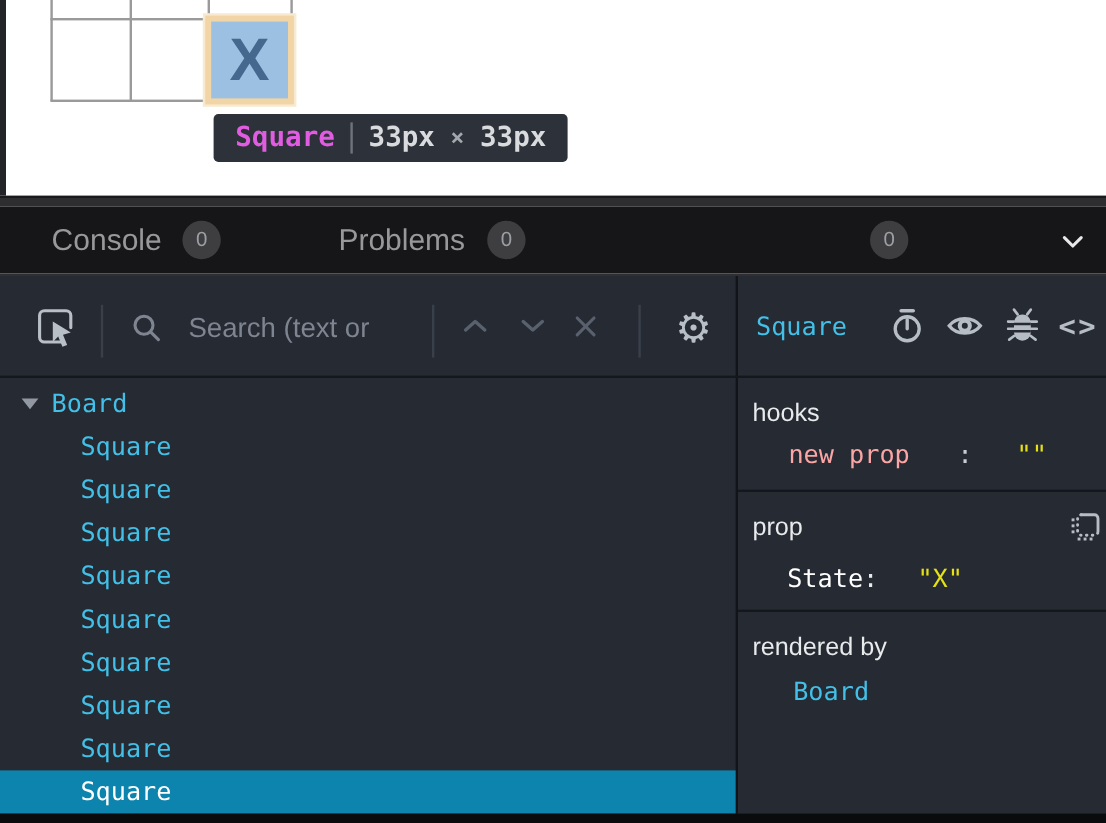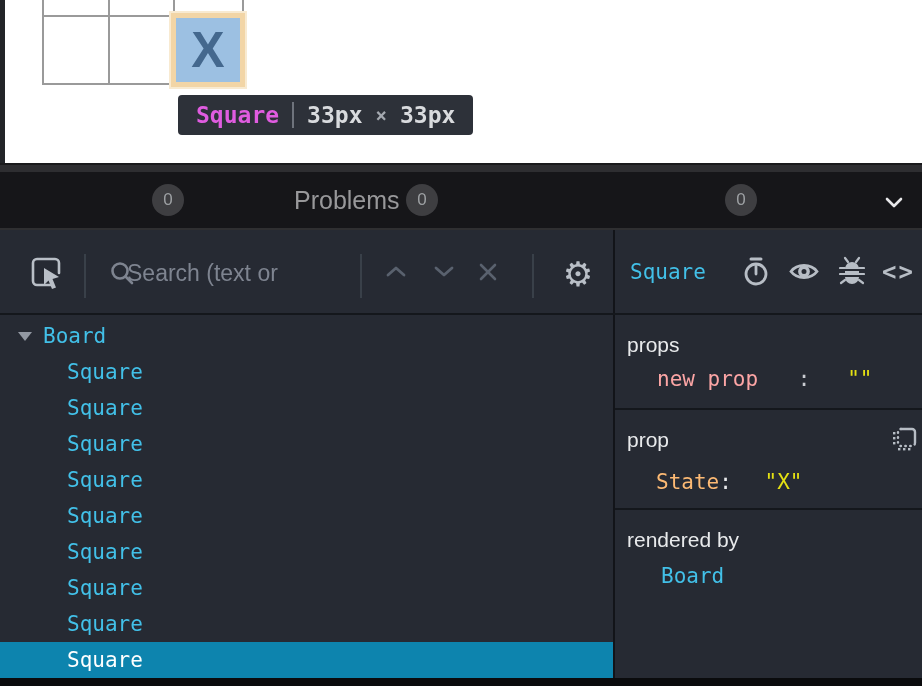--- a/index.html
+++ b/index.html
@@ -29,21 +29,21 @@
   .tab-label.active{color:#f5f5f6;font-weight:700;}
   .badge{position:absolute;top:12px;width:32px;height:32px;border-radius:16px;background:#3e3e41;
          color:#9da0a3;font-size:17px;display:flex;align-items:center;justify-content:center;}
   .tab-chevron{position:absolute;left:884px;top:22px;}
   
   .devtools{position:absolute;left:0;top:230px;width:922px;height:456px;background:#262a33;}
   .vdiv{position:absolute;left:613px;top:0;width:2px;height:448px;background:#121419;}
   .hdiv{position:absolute;height:2px;background:#14171c;}
   .tb-sep{position:absolute;top:24px;width:2px;height:44px;background:#394049;}
   .icon-btn{position:absolute;cursor:pointer;background:none;border:none;padding:0;margin:0;}
-  .search-input{position:absolute;left:125px;top:26px;width:212px;height:32px;background:transparent;
+  .search-input{position:absolute;left:155px;top:26px;width:212px;height:32px;background:transparent;
                 border:none;outline:none;font-family:"Liberation Sans",sans-serif;font-size:23px;color:#e0e2e5;}
   .search-input::placeholder{color:#7e8490;opacity:1;}
   .gear{font-family:"DejaVu Sans",sans-serif;font-size:34px;color:#b9bfc7;line-height:38px;}
   .rt-title{position:absolute;left:630px;top:30px;font-family:"DejaVu Sans Mono",monospace;
             font-size:21px;color:#42c0e8;}
   .code-icon{position:absolute;left:882px;top:28px;font-family:"DejaVu Sans Mono",monospace;
              font-weight:bold;font-size:24px;color:#b7bdc5;letter-spacing:2px;}
   
   .tree{position:absolute;left:0;top:88px;width:613px;}
   .trow{height:36px;display:flex;align-items:center;position:relative;box-sizing:border-box;
@@ -51,21 +51,21 @@
   .trow.root{padding-left:43px;}
   .trow.selected{background:#0d84ae;color:#ffffff;}
   .tri{position:absolute;left:18px;top:14px;width:0;height:0;border-left:7px solid transparent;
        border-right:7px solid transparent;border-top:9px solid #9298a2;}
   
   .sec-title{position:absolute;font-size:21px;color:#e8eaec;}
   .mono{font-family:"DejaVu Sans Mono",monospace;font-size:21px;}
   .prop-name{color:#fca5a5;}
   .colon{color:#c9ccd1;}
   .val-str{color:#e5e113;}
-  .hook-name{color:#fdba74;text-align:center;}
+  .hook-name{color:#ffffff;text-align:center;}
   .link{color:#42c0e8;cursor:pointer;}
   .abs{position:absolute;}
   .bottom-strip{position:absolute;left:0;top:448px;width:922px;height:8px;background:#0a0b0d;}
 </style>
 </head>
 <body>
 
 <div class="screen">
 
   <div>
@@ -88,22 +88,23 @@
       <span class="dim">33px</span>
       <span class="times">×</span>
       <span class="dim">33px</span>
     </div>
   </div>
 
   <div class="strip-a"></div>
   <div class="strip-b"></div>
 
   <div class="tabbar">
+    <span class="tab-label" style="left:43px;">Console</span>
     <span class="badge" style="left:152px;">0</span>
-    <span class="tab-label" style="left:282px;margin-left:12px;">Problems</span>
+    <span class="tab-label" style="left:282px;">Problems</span>
     <span class="badge" style="left:406px;">0</span>
     <span class="badge" style="left:725px;">0</span>
     <span class="tab-chevron">
       <svg width="20" height="12" viewBox="0 0 20 12">
         <polyline points="3,3 10,10 17,3" fill="none" stroke="#e8e8ea" stroke-width="2.6" stroke-linecap="round" stroke-linejoin="round"></polyline>
       </svg>
     </span>
   </div>
   <div class="strip-c"></div>
 
@@ -209,21 +210,21 @@
           <span>Square</span>
         </div>
       <div class="trow">
           <span>Square</span>
         </div>
       <div class="trow selected">
           <span>Square</span>
         </div>
     </div>
 
-    <div class="sec-title" style="left:627px;top:103px;">props</div>
+    <div class="sec-title" style="left:627px;top:103px;">hooks</div>
     <div class="abs mono" style="left:657px;top:137px;">
       <span class="prop-name">new prop</span>
       <span class="colon" style="margin-left:27px;">:</span>
       <span class="val-str" style="margin-left:24px;">""</span>
     </div>
     <div class="hdiv" style="left:615px;top:178px;width:307px;"></div>
 
     <div class="sec-title" style="left:627px;top:198px;">prop</div>
     <button class="icon-btn" style="left:892px;top:196px;width:27px;height:26px;">
       <svg width="27" height="26" viewBox="0 0 27 26">

